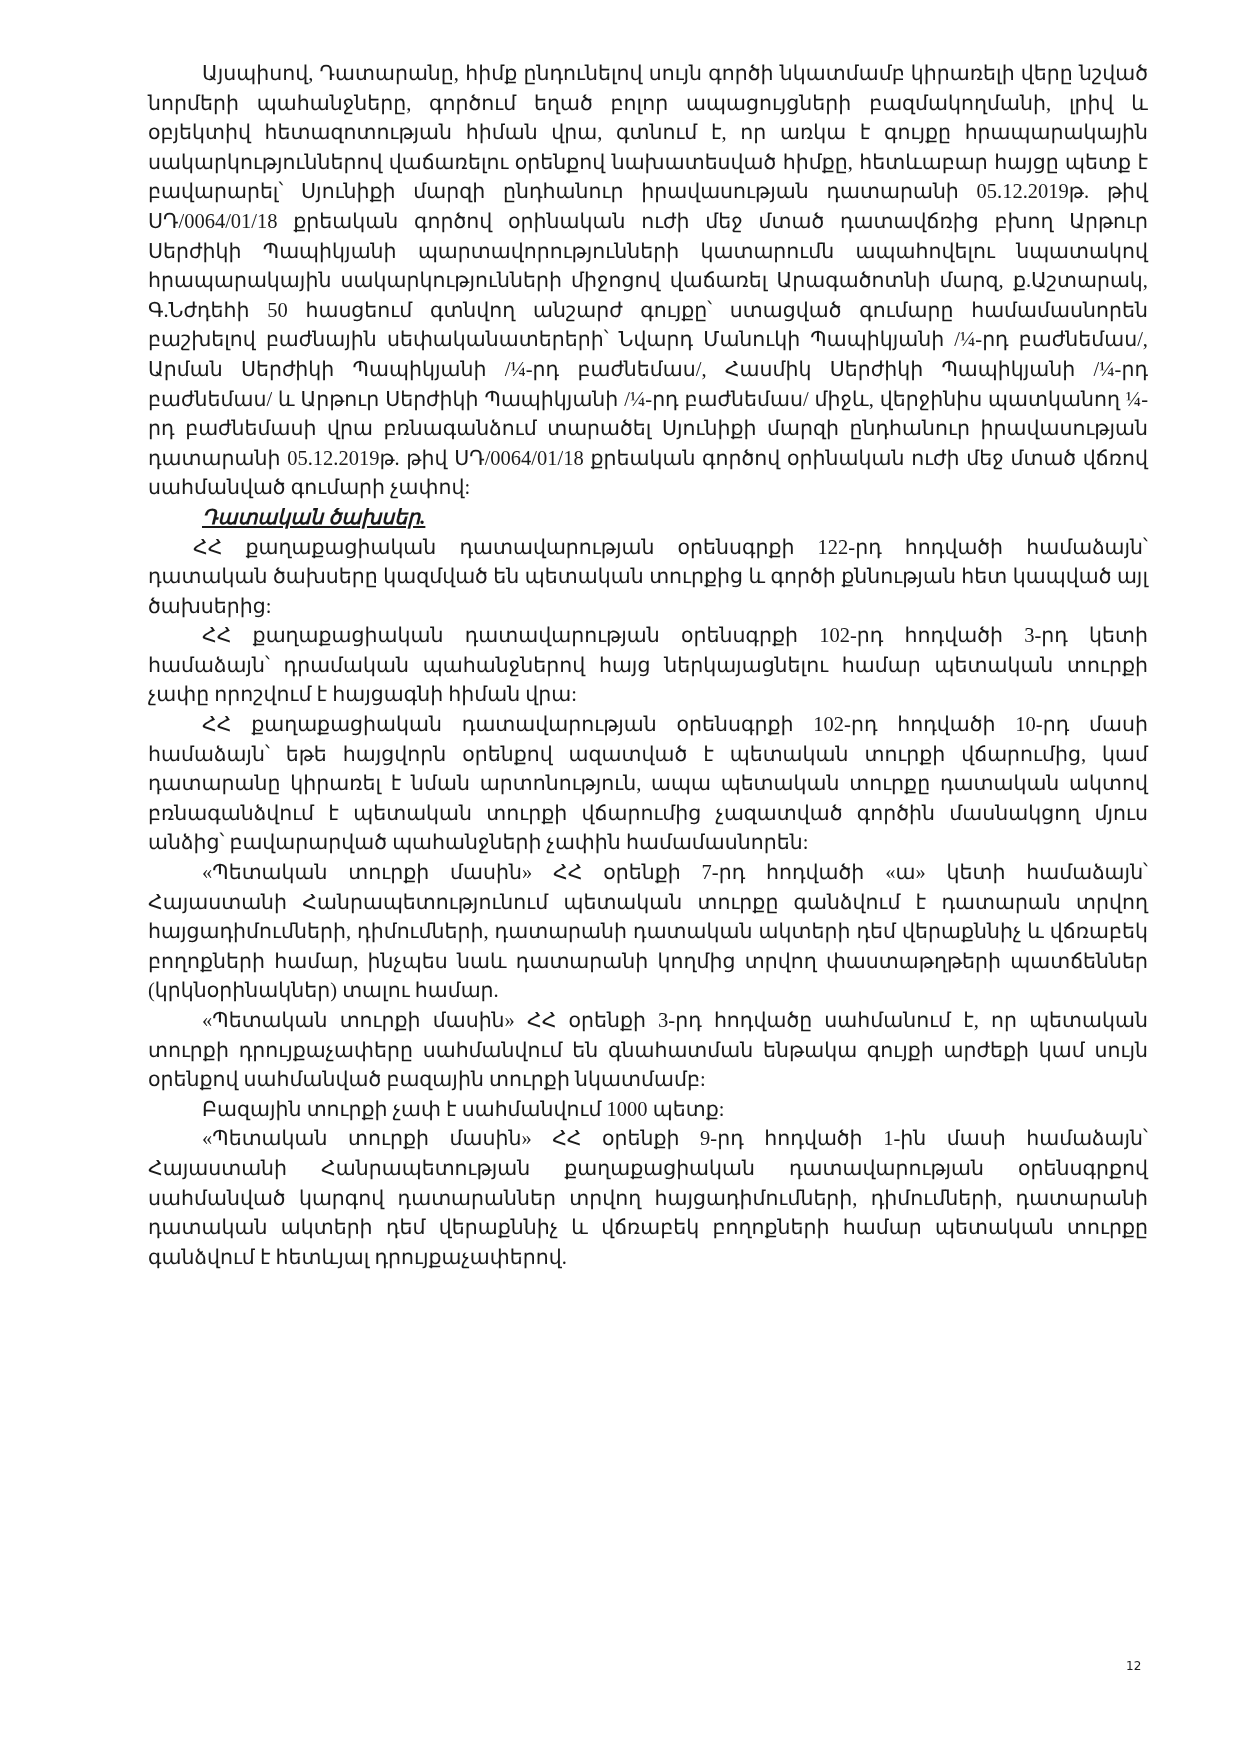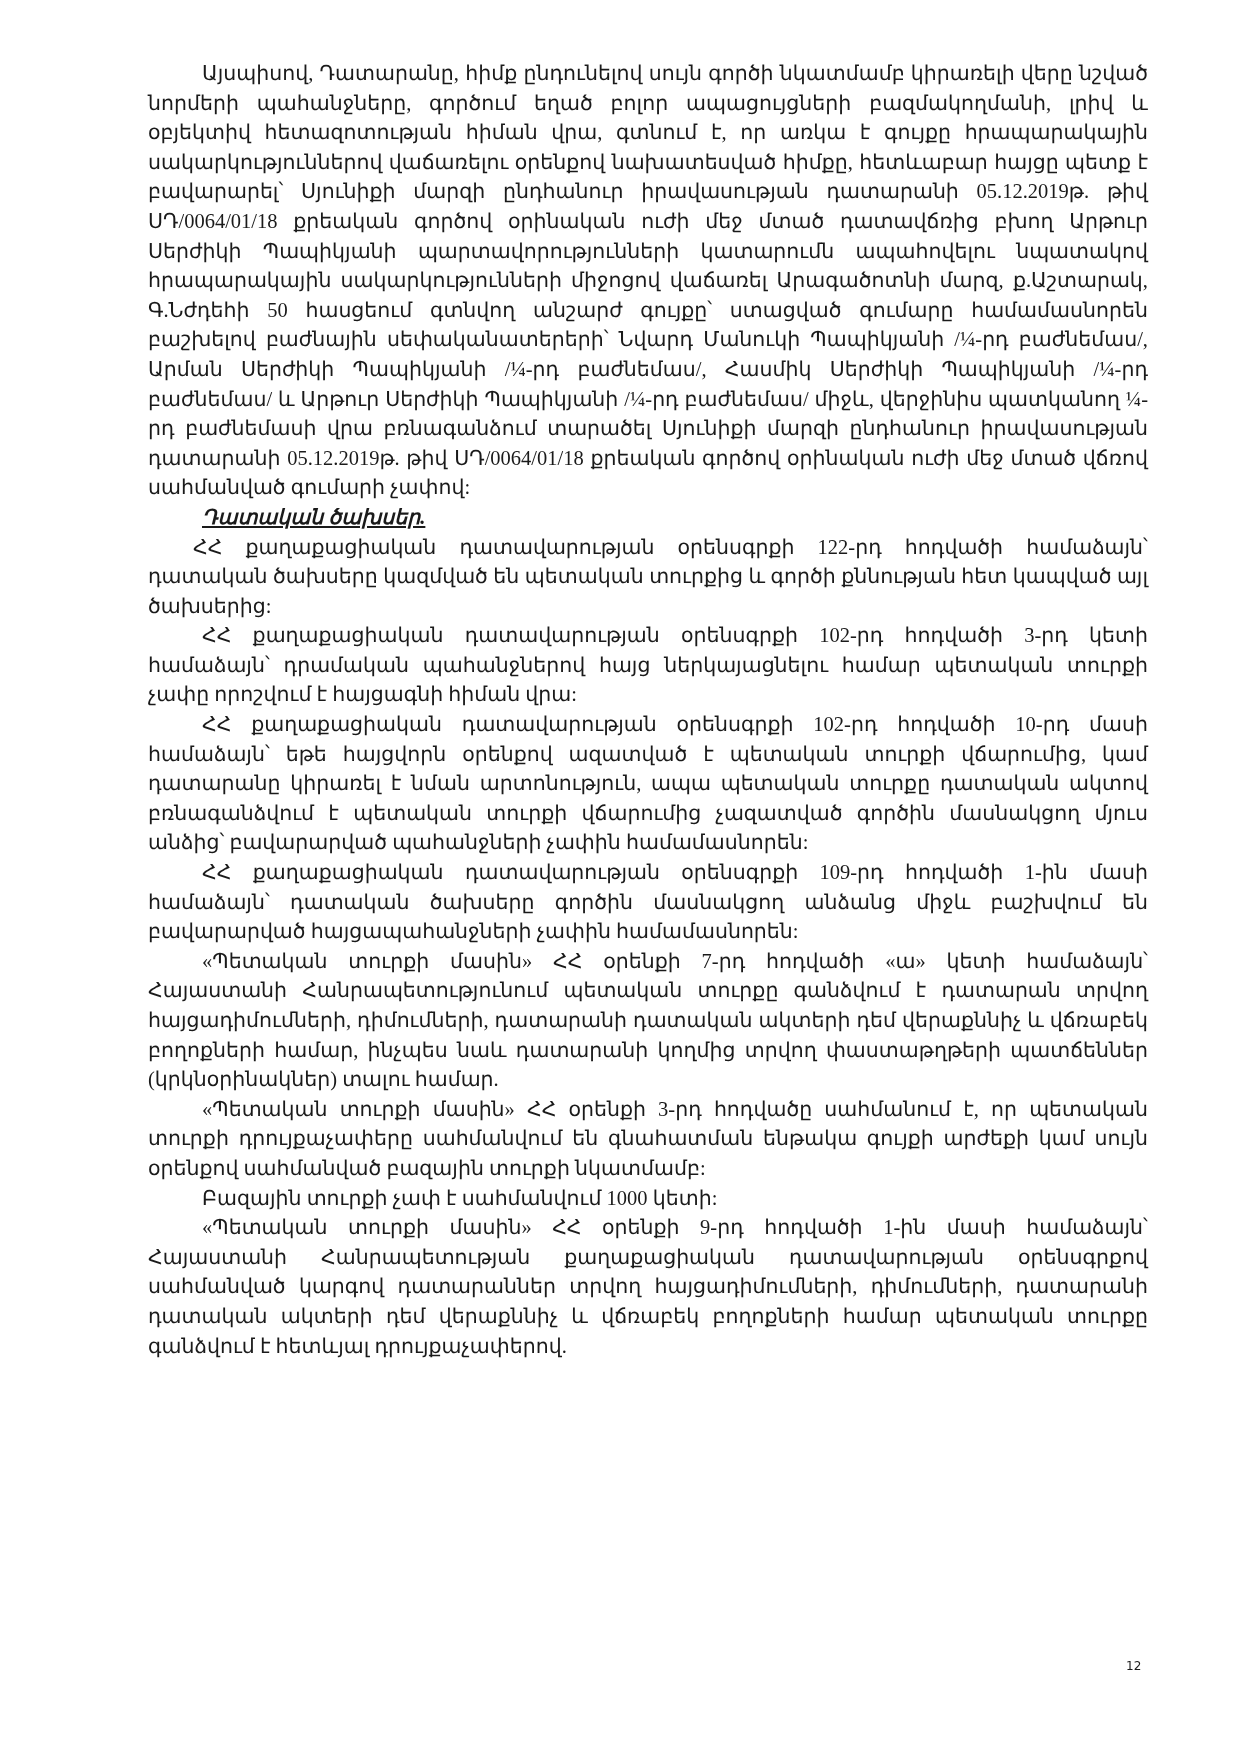--- a/index.html
+++ b/index.html
@@ -34,20 +34,19 @@
   </style>
 </head>
 <body>
 
 <div class="page">
   <p class="para indent">Այսպիսով, Դատարանը, հիմք ընդունելով սույն գործի նկատմամբ կիրառելի վերը նշված նորմերի պահանջները, գործում եղած բոլոր ապացույցների բազմակողմանի, լրիվ և օբյեկտիվ հետազոտության հիման վրա, գտնում է, որ առկա է գույքը հրապարակային սակարկություններով վաճառելու օրենքով նախատեսված հիմքը, հետևաբար հայցը պետք է բավարարել՝ Սյունիքի մարզի ընդհանուր իրավասության դատարանի 05.12.2019թ. թիվ ՍԴ/0064/01/18 քրեական գործով օրինական ուժի մեջ մտած դատավճռից բխող Արթուր Սերժիկի Պապիկյանի պարտավորությունների կատարումն ապահովելու նպատակով հրապարակային սակարկությունների միջոցով վաճառել Արագածոտնի մարզ, ք.Աշտարակ, Գ.Նժդեհի 50 հասցեում գտնվող անշարժ գույքը՝ ստացված գումարը համամասնորեն բաշխելով բաժնային սեփականատերերի՝ Նվարդ Մանուկի Պապիկյանի /¼-րդ բաժնեմաս/, Արման Սերժիկի Պապիկյանի /¼-րդ բաժնեմաս/, Հասմիկ Սերժիկի Պապիկյանի /¼-րդ բաժնեմաս/ և Արթուր Սերժիկի Պապիկյանի /¼-րդ բաժնեմաս/ միջև, վերջինիս պատկանող ¼-րդ բաժնեմասի վրա բռնագանձում տարածել Սյունիքի մարզի ընդհանուր իրավասության դատարանի 05.12.2019թ. թիվ ՍԴ/0064/01/18 քրեական գործով օրինական ուժի մեջ մտած վճռով սահմանված գումարի չափով:</p>
   <p class="heading">Դատական ծախսեր.</p>
   <p class="para indent-small">ՀՀ քաղաքացիական դատավարության օրենսգրքի 122-րդ հոդվածի համաձայն՝ դատական ծախսերը կազմված են պետական տուրքից և գործի քննության հետ կապված այլ ծախսերից:</p>
   <p class="para indent">ՀՀ քաղաքացիական դատավարության օրենսգրքի 102-րդ հոդվածի 3-րդ կետի համաձայն՝ դրամական պահանջներով հայց ներկայացնելու համար պետական տուրքի չափը որոշվում է հայցագնի հիման վրա:</p>
   <p class="para indent">ՀՀ քաղաքացիական դատավարության օրենսգրքի 102-րդ հոդվածի 10-րդ մասի համաձայն՝ եթե հայցվորն օրենքով ազատված է պետական տուրքի վճարումից, կամ դատարանը կիրառել է նման արտոնություն, ապա պետական տուրքը դատական ակտով բռնագանձվում է պետական տուրքի վճարումից չազատված գործին մասնակցող մյուս անձից՝ բավարարված պահանջների չափին համամասնորեն:</p>
-  <p class="para indent">ՀՀ քաղաքացիական դատավարության օրենսգրքի 109-րդ հոդվածի 1-ին մասի համաձայն՝ դատական ծախսերը գործին մասնակցող անձանց միջև բաշխվում են բավարարված հայցապահանջների չափին համամասնորեն:</p>
   <p class="para indent">«Պետական տուրքի մասին» ՀՀ օրենքի 7-րդ հոդվածի «ա» կետի համաձայն՝ Հայաստանի Հանրապետությունում պետական տուրքը գանձվում է դատարան տրվող հայցադիմումների, դիմումների, դատարանի դատական ակտերի դեմ վերաքննիչ և վճռաբեկ բողոքների համար, ինչպես նաև դատարանի կողմից տրվող փաստաթղթերի պատճեններ (կրկնօրինակներ) տալու համար.</p>
   <p class="para indent">«Պետական տուրքի մասին» ՀՀ օրենքի 3-րդ հոդվածը սահմանում է, որ պետական տուրքի դրույքաչափերը սահմանվում են գնահատման ենթակա գույքի արժեքի կամ սույն օրենքով սահմանված բազային տուրքի նկատմամբ:</p>
-  <p class="para indent">Բազային տուրքի չափ է սահմանվում 1000 կետի:</p>
+  <p class="para indent">Բազային տուրքի չափ է սահմանվում 1000 պետք:</p>
   <p class="para indent">«Պետական տուրքի մասին» ՀՀ օրենքի 9-րդ հոդվածի 1-ին մասի համաձայն՝ Հայաստանի Հանրապետության քաղաքացիական դատավարության օրենսգրքով սահմանված կարգով դատարաններ տրվող հայցադիմումների, դիմումների, դատարանի դատական ակտերի դեմ վերաքննիչ և վճռաբեկ բողոքների համար պետական տուրքը գանձվում է հետևյալ դրույքաչափերով.</p>
 </div>
 
 <div class="page-number">12</div>
 
 </body></html>

